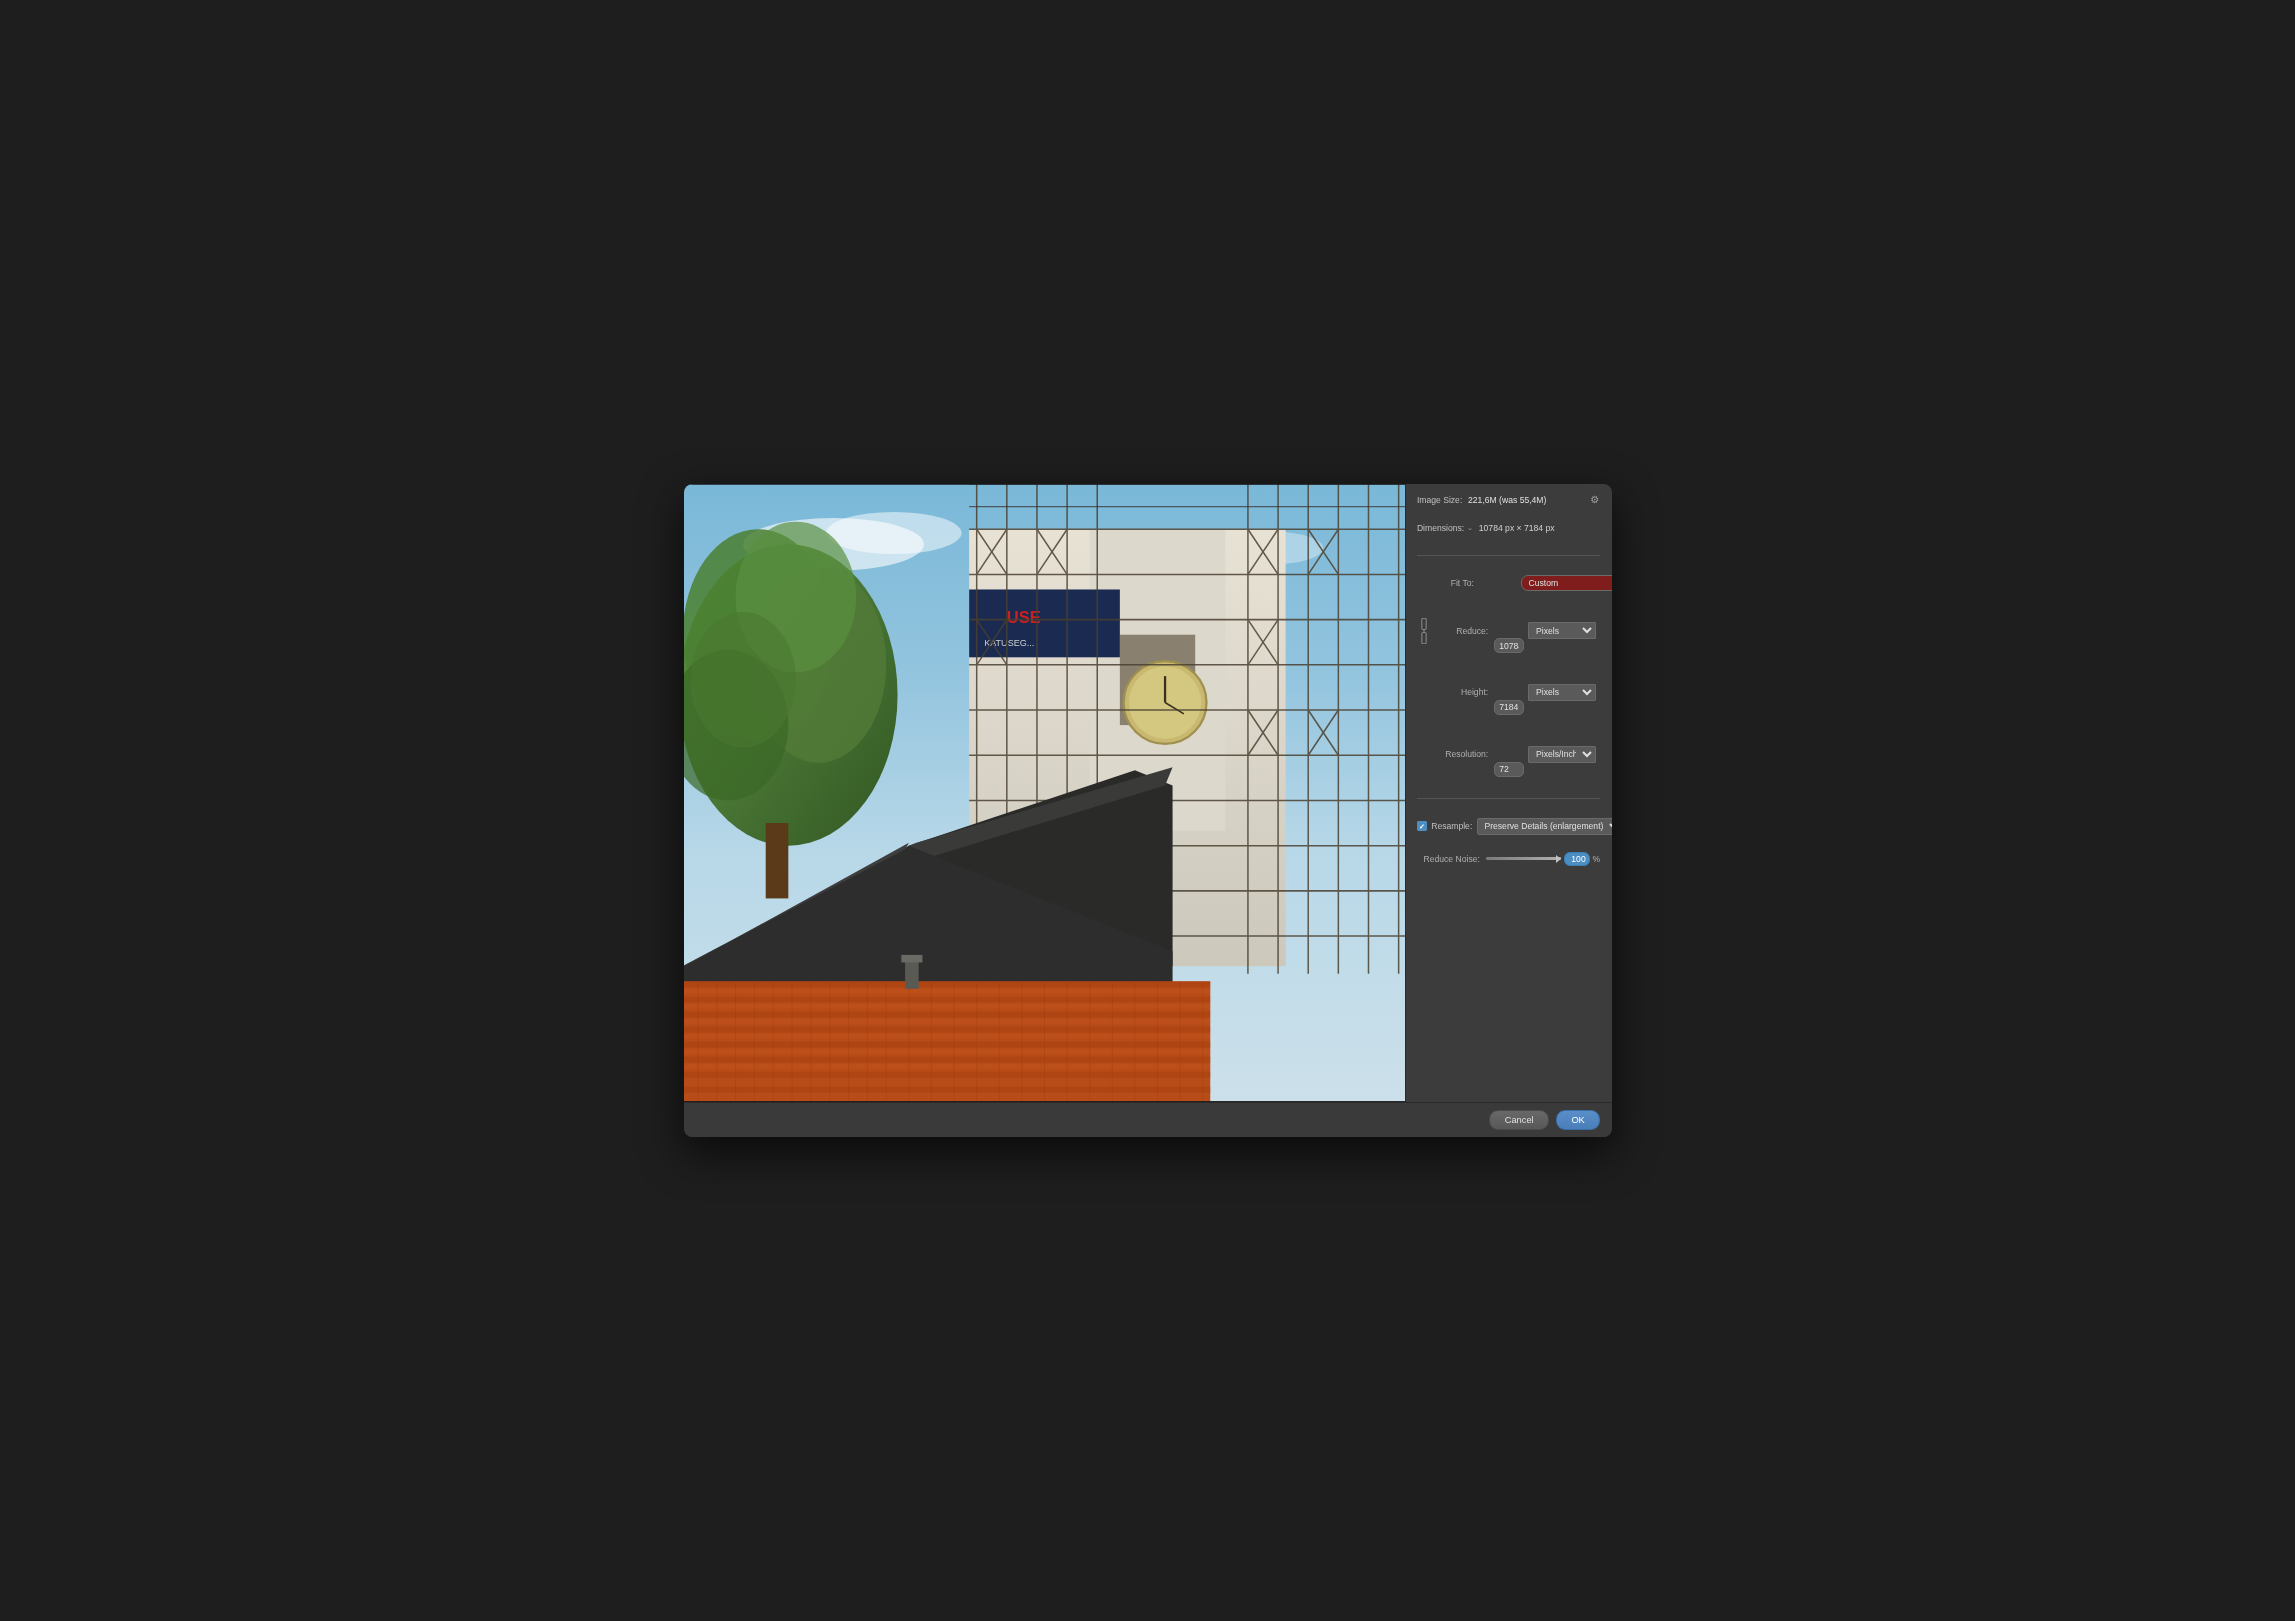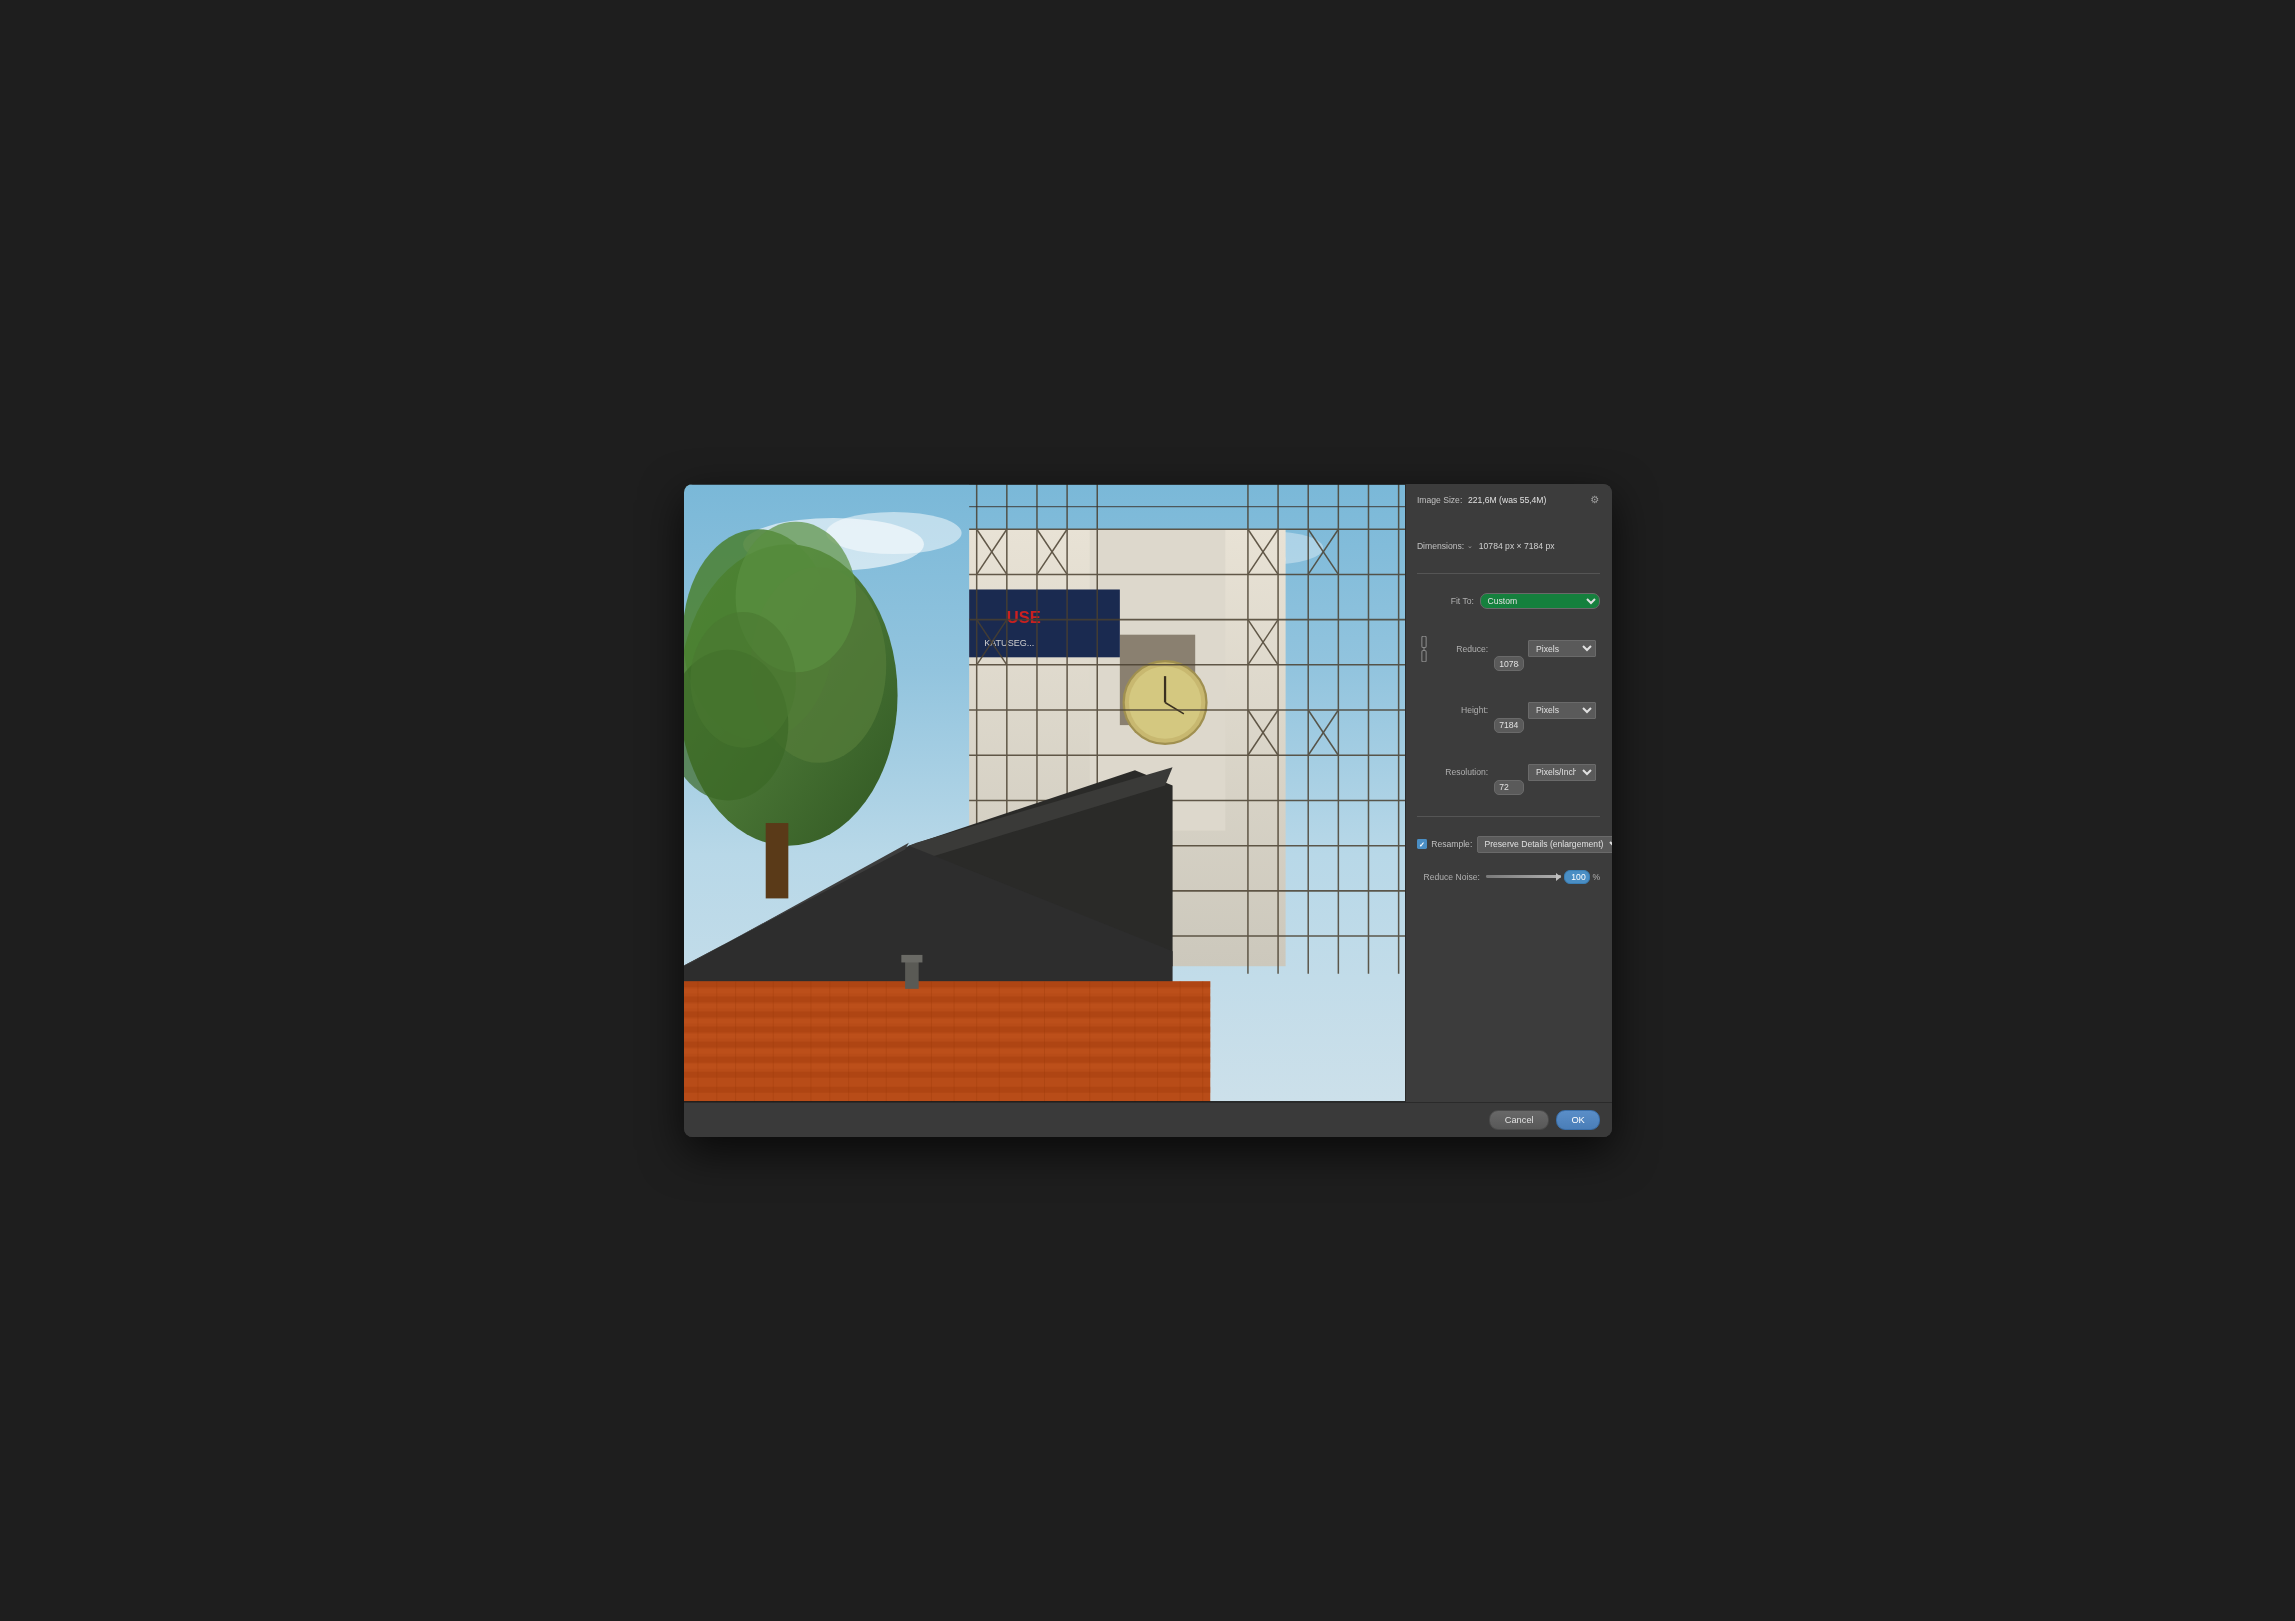--- a/index.html
+++ b/index.html
@@ -116,21 +116,20 @@
     .image-size-info {
       display: flex;
       align-items: center;
       gap: 2.9px;
     }
 
     .dimensions-row {
       display: flex;
       align-items: center;
       margin-bottom: 5.7px;
-      margin-top: 18px;
     }
 
     .chevron-down {
       color: #a0a0a0;
       font-size: 7.1px;
       margin: 0 2.9px;
     }
 
     .divider {
       height: 0.7px;
@@ -172,29 +171,30 @@
       color: #e0e0e0;
       font-size: 8.6px;
       padding: 1.4px 2.9px;
       margin-left: 4.3px;
       outline: none;
       cursor: pointer;
       width: 68px;
     }
 
     .fit-to-select {
-      background: #15803d;
+      background: #7f1d1d;
       border: 0.7px solid #6a6a6a;
       border-radius: 7px;
       color: #e0e0e0;
       font-size: 8.6px;
       padding: 1.4px 2.9px;
       outline: none;
       cursor: pointer;
       flex: 1;
+      margin-left: 41px;
     }
 
     .resample-row {
       display: flex;
       align-items: center;
       margin-bottom: 5px;
       gap: 4.3px;
     }
 
     .checkbox-custom {

